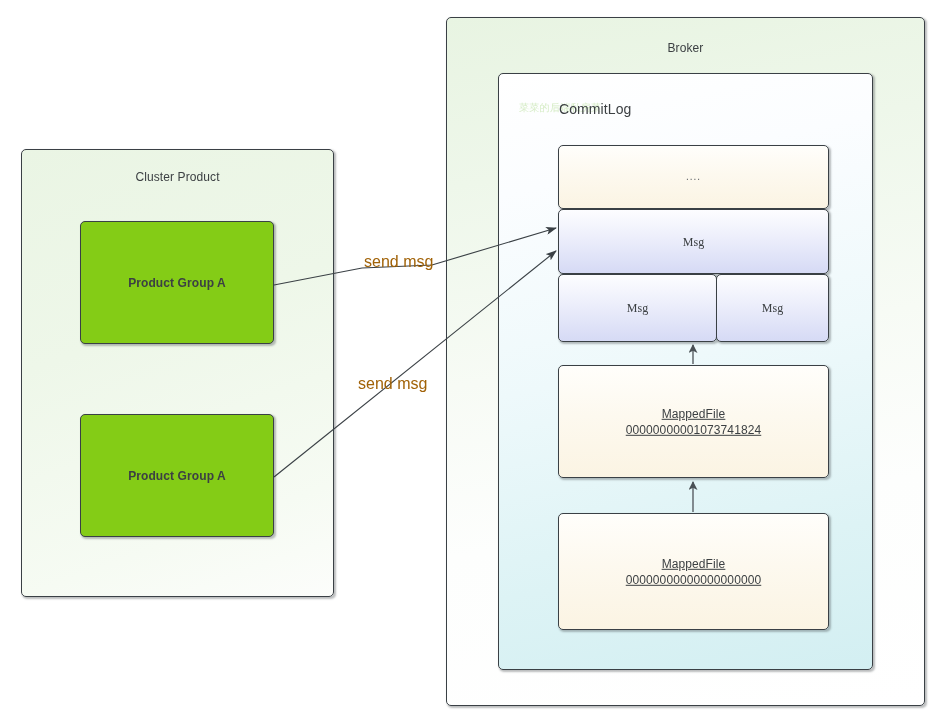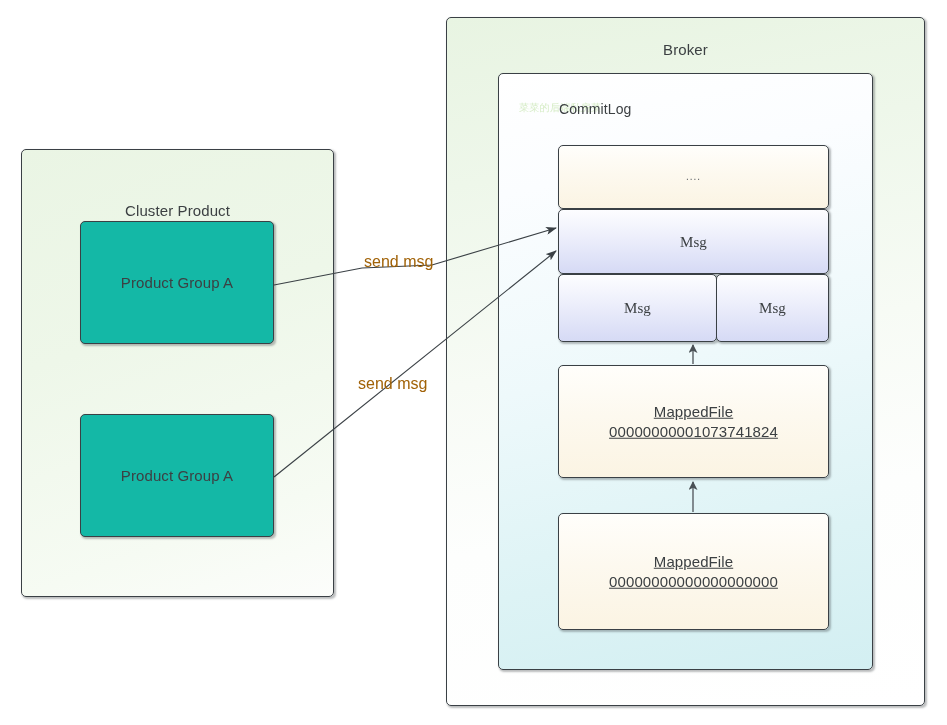--- a/index.html
+++ b/index.html
@@ -28,39 +28,39 @@
     box-sizing: border-box;
     border: 1.3px solid #3a4045;
     border-radius: 5px;
     box-shadow: 1.5px 1.5px 2px rgba(60,65,70,0.35);
   }
   .box-label {
     position: absolute;
     left: 0;
     width: 100%;
     text-align: center;
-    font-size: 15px;
+    font-size: 12px;
     color: #3c4043;
     letter-spacing: 0.1px;
     line-height: 1.35;
     white-space: pre-line;
   }
 
   
   #cluster-product {
     left: 21px; top: 149px;
     width: 313px; height: 448px;
     background: linear-gradient(160deg, #eaf5e4 0%, #eef7e9 40%, #f6fbf3 80%, #fcfdfb 100%);
   }
   #cluster-product-title {
     top: 19px;
-    margin-top: 32px;
   }
   .group-box {
-    background: #14b8a6;
+    background: #84cc16;
+    font-weight: bold;
   }
   #product-group-a1 {
     left: 80px; top: 221px;
     width: 194px; height: 123px;
   }
   #product-group-a2 {
     left: 80px; top: 414px;
     width: 194px; height: 123px;
   }
   .group-label {

